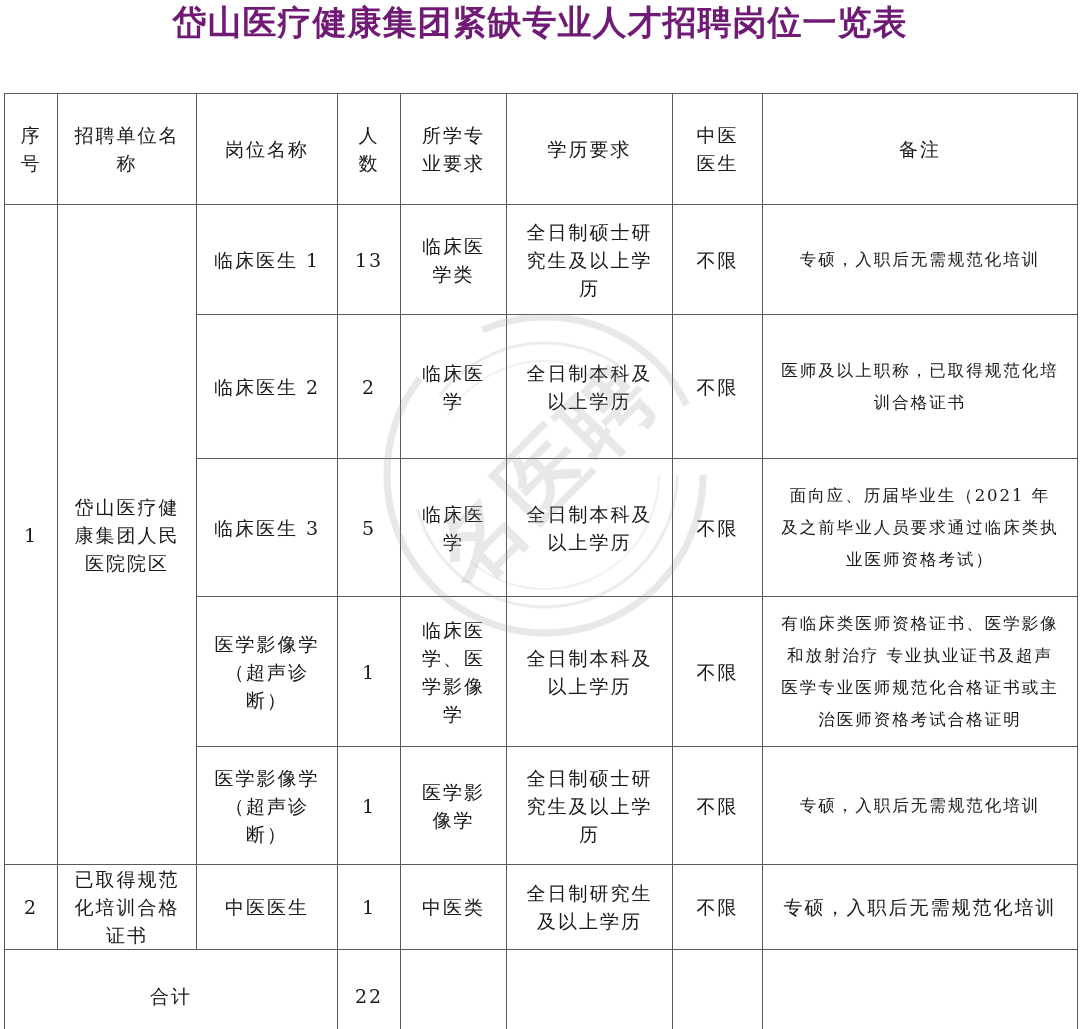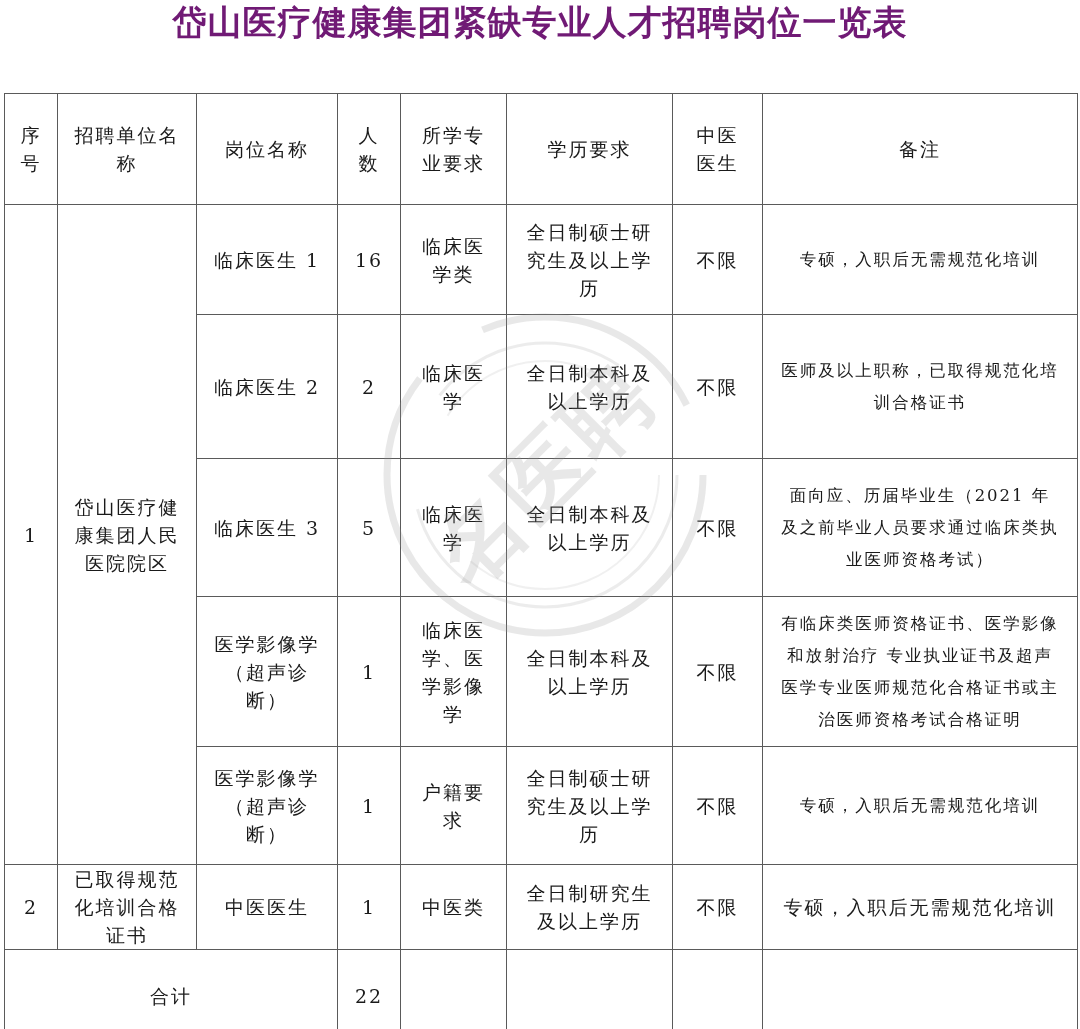--- a/index.html
+++ b/index.html
@@ -108,21 +108,21 @@
     <th style="padding:0 14px">所学专业要求</th>
     <th>学历要求</th>
     <th style="padding:0 22px">中医医生</th>
     <th>备注</th>
   </tr>
 
   <tr style="height:110px">
     <td rowspan="5">1</td>
     <td rowspan="5" style="padding:0 10px">岱山医疗健康集团人民医院院区</td>
     <td>临床医生 1</td>
-    <td>16</td>
+    <td>13</td>
     <td style="padding:0 18px">临床医学类</td>
     <td style="padding:0 14px">全日制硕士研究生及以上学历</td>
     <td>不限</td>
     <td class="remark">专硕，入职后无需规范化培训</td>
   </tr>
   <tr style="height:144px">
     <td>临床医生 2</td>
     <td>2</td>
     <td style="padding:0 18px">临床医学</td>
     <td style="padding:0 14px">全日制本科及以上学历</td>
@@ -141,21 +141,21 @@
     <td style="padding:0 12px">医学影像学（超声诊断）</td>
     <td>1</td>
     <td style="padding:0 12px">临床医学、医学影像学</td>
     <td style="padding:0 14px">全日制本科及以上学历</td>
     <td>不限</td>
     <td class="remark">有临床类医师资格证书、医学影像和放射治疗 专业执业证书及超声医学专业医师规范化合格证书或主治医师资格考试合格证明</td>
   </tr>
   <tr style="height:118px">
     <td style="padding:0 12px">医学影像学（超声诊断）</td>
     <td>1</td>
-    <td style="padding:0 18px">户籍要求</td>
+    <td style="padding:0 18px">医学影像学</td>
     <td style="padding:0 14px">全日制硕士研究生及以上学历</td>
     <td>不限</td>
     <td class="remark">专硕，入职后无需规范化培训</td>
   </tr>
 
   <tr style="height:85px">
     <td>2</td>
     <td style="padding:0 10px">已取得规范化培训合格证书</td>
     <td>中医医生</td>
     <td>1</td>

